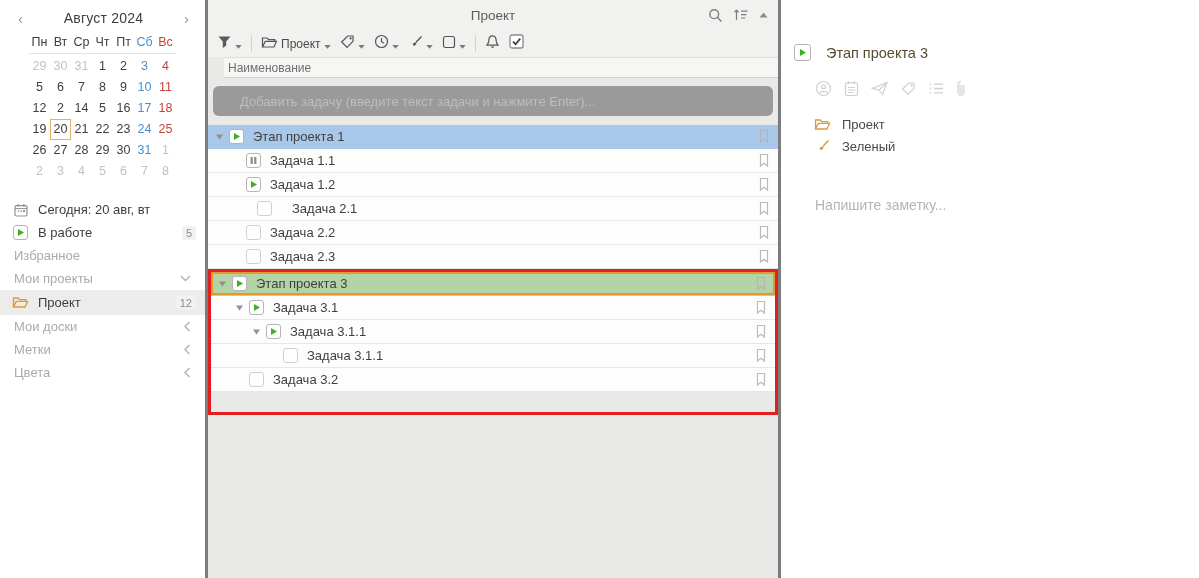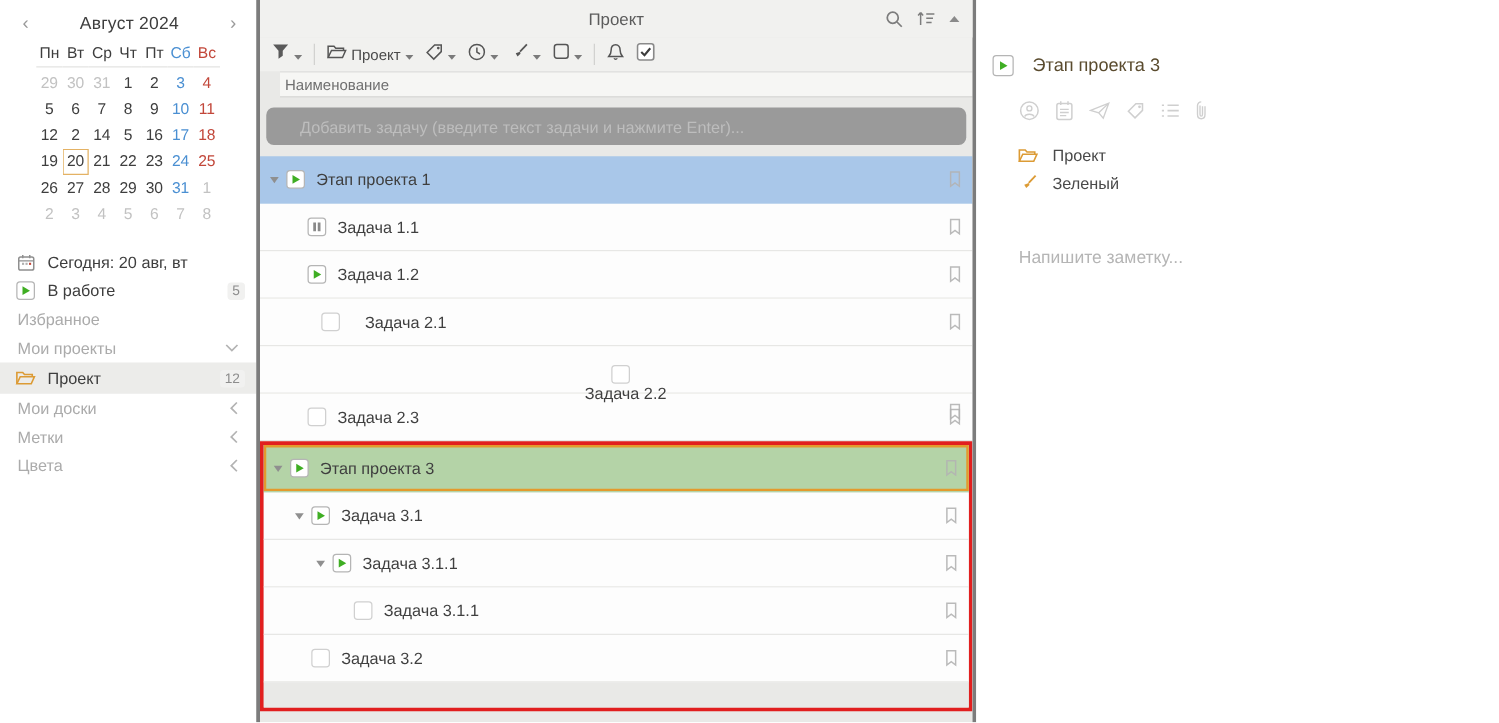--- a/index.html
+++ b/index.html
@@ -45,21 +45,21 @@
            padding-left:9px;gap:9px;}
   .tb-btn{display:flex;align-items:center;gap:3px;cursor:pointer;}
   .tb-label{font-size:12px;color:#4a4a4a;}
   .tb-sep{width:1px;height:17px;background:#d2d2d0;}
   .colheader{height:19px;flex:0 0 19px;background:#f6f6f4;border-top:1px solid #dddddb;
              border-bottom:1px solid #d3d3d1;font-size:12px;color:#6f6f6f;
              display:flex;align-items:center;padding-left:4px;margin-left:16px;}
   .list{flex:1;overflow:hidden;}
   .add-task{margin:8px 5px 9px 5px;height:30px;background:#9a9a9a;border-radius:6px;
             color:#bdbdbd;font-size:13px;display:flex;align-items:center;padding-left:27px;cursor:text;}
-  .task-row{height:38px;display:flex;align-items:center;background:#fdfdfd;
+  .task-row{height:24px;display:flex;align-items:center;background:#fdfdfd;
             border-bottom:1px solid #e7e7e5;box-sizing:border-box;padding-right:8px;cursor:pointer;}
   .task-row.stage-blue{background:#a9c7e9;border-bottom-color:#a9c7e9;}
   .task-row.stage-orange{background:#f6cd9b;border-bottom-color:#f6cd9b;}
   .task-row.stage-green{background:#b4d3a7;border-bottom-color:#b4d3a7;}
   .task-row.stage-selected{box-shadow:inset 0 0 0 2px #e39a2d;}
   .expander{width:10px;margin-right:5px;display:flex;justify-content:center;}
   .exp-spacer{width:15px;flex:0 0 15px;}
   .state-box{width:15px;height:15px;flex:0 0 15px;background:#fff;border:1px solid #b5b5b5;
              border-radius:3px;display:flex;align-items:center;justify-content:center;
              margin-right:9px;box-sizing:border-box;}
@@ -369,21 +369,21 @@
           <div class="task-row" style="padding-left: 23px; gap: 11px;">
             <span class="exp-spacer"></span>
             <span class="checkbox"></span>
             <span class="task-label">Задача 2.1</span>
             <span class="bookmark">
               <svg width="12" height="15" viewBox="0 0 12 15">
                 <path d="M2.5 1.5 H9.5 V13 L6 10.3 L2.5 13 Z" fill="none" stroke="#b3b3b3" stroke-width="1.2"></path>
               </svg>
             </span>
           </div>
-          <div class="task-row" style="padding-left: 23px; flex-direction: column;">
+          <div class="task-row" style="padding-left: 23px;">
             <span class="exp-spacer"></span>
             <span class="checkbox"></span>
             <span class="task-label">Задача 2.2</span>
             <span class="bookmark">
               <svg width="12" height="15" viewBox="0 0 12 15">
                 <path d="M2.5 1.5 H9.5 V13 L6 10.3 L2.5 13 Z" fill="none" stroke="#b3b3b3" stroke-width="1.2"></path>
               </svg>
             </span>
           </div>
           <div class="task-row" style="padding-left: 23px;">

